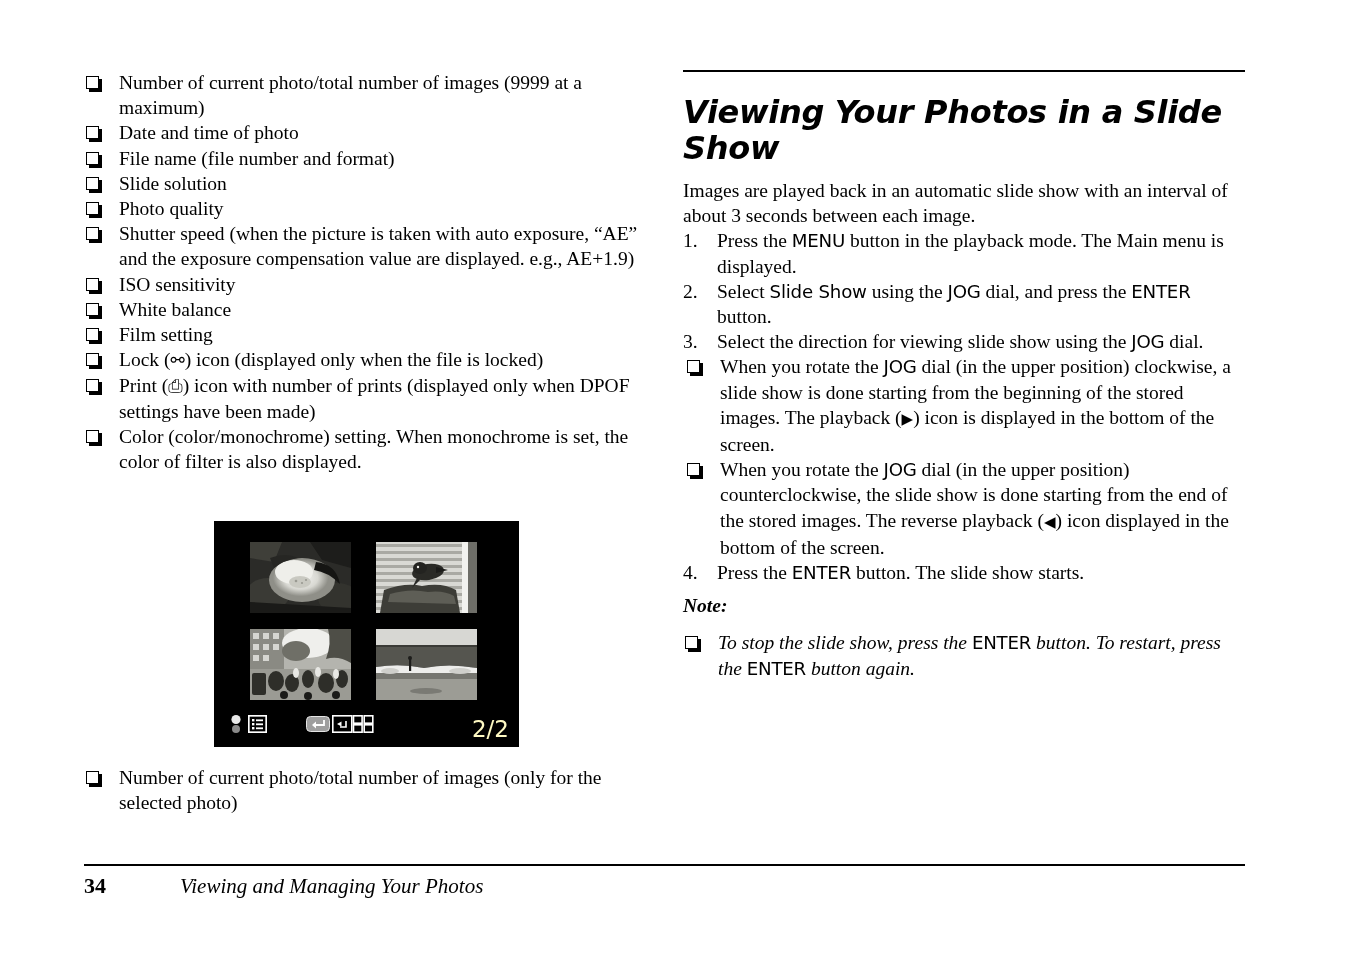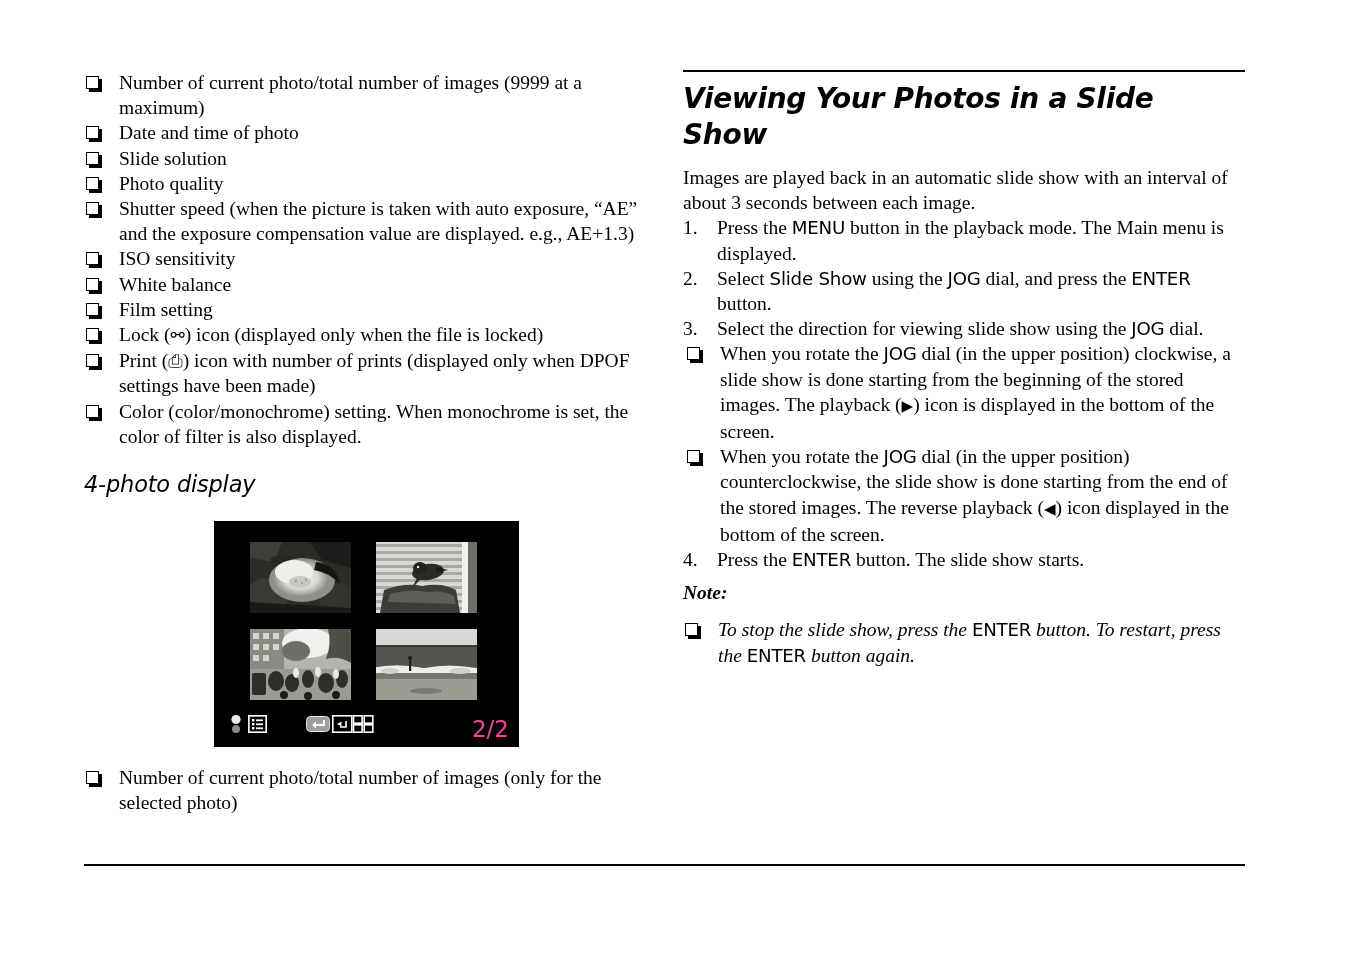--- a/index.html
+++ b/index.html
@@ -60,24 +60,24 @@
   
   .sec-rule {
     border-top: 2.4px solid #000;
     width: 562px;
     margin: 0;
   }
   .sec-title {
     font-family: "DejaVu Sans", "Liberation Sans", sans-serif;
     font-style: italic;
     font-weight: bold;
-    font-size: 28px;
+    font-size: 32px;
     line-height: 36px;
     letter-spacing: -0.3px;
-    margin: 9px 0 0 0;
+    margin: 22px 0 0 0;
   }
   .intro {
     font-size: 19.5px;
     line-height: 25.2px;
     margin: 12px 0 0 0;
   }
   .nitem {
     position: relative;
     padding-left: 34px;
     font-size: 19.5px;
@@ -151,21 +151,21 @@
     position: absolute;
     left: 0;
     bottom: 0;
     width: 305px;
     height: 40px;
   }
   .counter {
     position: absolute;
     right: 10px;
     bottom: 5px;
-    color: #ec4899;
+    color: #fef9c3;
     font-family: "DejaVu Sans", "Liberation Sans", sans-serif;
     font-size: 23px;
     letter-spacing: 0px;
     line-height: 26px;
   }
   .icon-battery {
     position: absolute;
     left: 17px;
     bottom: 9px;
   }
@@ -214,41 +214,41 @@
 </head>
 <body>
 
 <div class="page">
 
   <div class="col-left">
 
     <ul class="blist" id="info-bullets">
         <li class="bitem"><span class="bullet-box"></span><span>Number of current photo/total number of images (9999 at a maximum)</span></li>
         <li class="bitem"><span class="bullet-box"></span><span>Date and time of photo</span></li>
+        <li class="bitem"><span class="bullet-box"></span><span>File name (file number and format)</span></li>
         <li class="bitem"><span class="bullet-box"></span><span>Slide solution</span></li>
         <li class="bitem"><span class="bullet-box"></span><span>Photo quality</span></li>
-        <li class="bitem"><span class="bullet-box"></span><span>Shutter speed (when the picture is taken with auto exposure, “AE” and the exposure compensation value are displayed. e.g., AE+1.3)</span></li>
+        <li class="bitem"><span class="bullet-box"></span><span>Shutter speed (when the picture is taken with auto exposure, “AE” and the exposure compensation value are displayed. e.g., AE+1.9)</span></li>
         <li class="bitem"><span class="bullet-box"></span><span>ISO sensitivity</span></li>
         <li class="bitem"><span class="bullet-box"></span><span>White balance</span></li>
         <li class="bitem"><span class="bullet-box"></span><span>Film setting</span></li>
       </ul>
 
     <div class="bitem">
       <span class="bullet-box"></span><span>Lock (</span><span style="font-family:'DejaVu Sans',sans-serif;font-size:17px;">⚯</span><span>) icon (displayed only when the file is locked)</span>
     </div>
 
     <div class="bitem">
       <span class="bullet-box"></span><span>Print (</span><span style="font-family:'DejaVu Sans',sans-serif;font-size:18px;">⎙</span><span>) icon with number of prints (displayed only when DPOF settings have been made)</span>
     </div>
 
     <div class="bitem">
       <span class="bullet-box"></span><span>Color (color/monochrome) setting. When monochrome is set, the color of filter is also displayed.</span>
     </div>
 
-    <div class="subhead">4-photo display</div>
   </div>
 
   <div class="figure">
 
     <div class="thumb" style="left:36px;top:21px;width:101px;height:71px;">
       <svg width="101" height="71" viewBox="0 0 101 71" preserveAspectRatio="none">
         <defs>
           <radialGradient id="fl" cx="48%" cy="45%" r="42%">
             <stop offset="0%" stop-color="#f7f7f5"></stop>
             <stop offset="62%" stop-color="#d8d8d2"></stop>
@@ -417,15 +417,19 @@
       </div>
 
     <div class="note-head">Note:</div>
     <div id="note-host">
         <div class="note-item"><span class="bullet-box"></span><span>To stop the slide show, press the </span><span class="btn-name">ENTER</span><span> button. To restart, press the </span><span class="btn-name">ENTER</span><span> button again.</span></div>
       </div>
   </div>
 
   <div class="footer">
     <div class="footer-rule"></div>
+    <div class="footer-row">
+      <span class="folio">34</span>
+      <span class="foot-title">Viewing and Managing Your Photos</span>
+    </div>
   </div>
 
 </div>
 
 </body></html>

